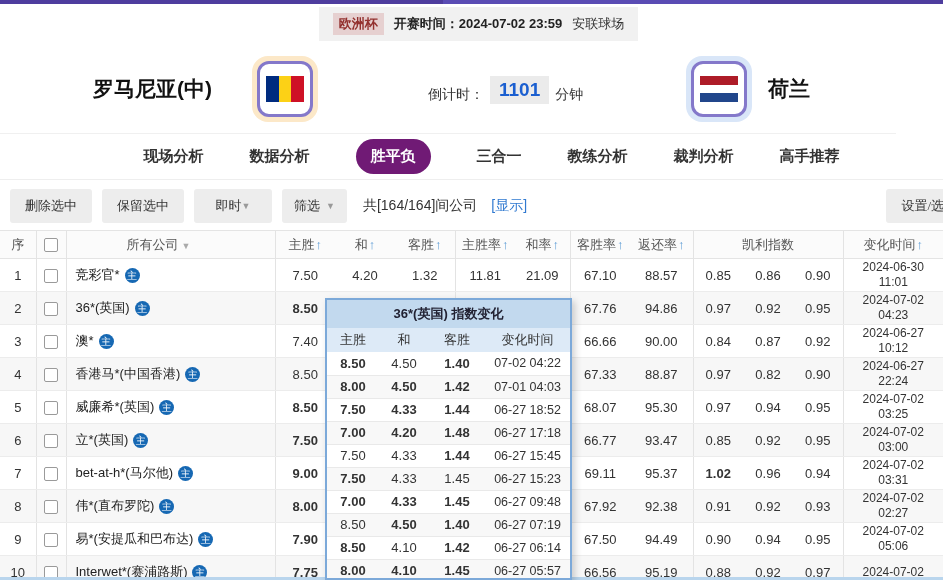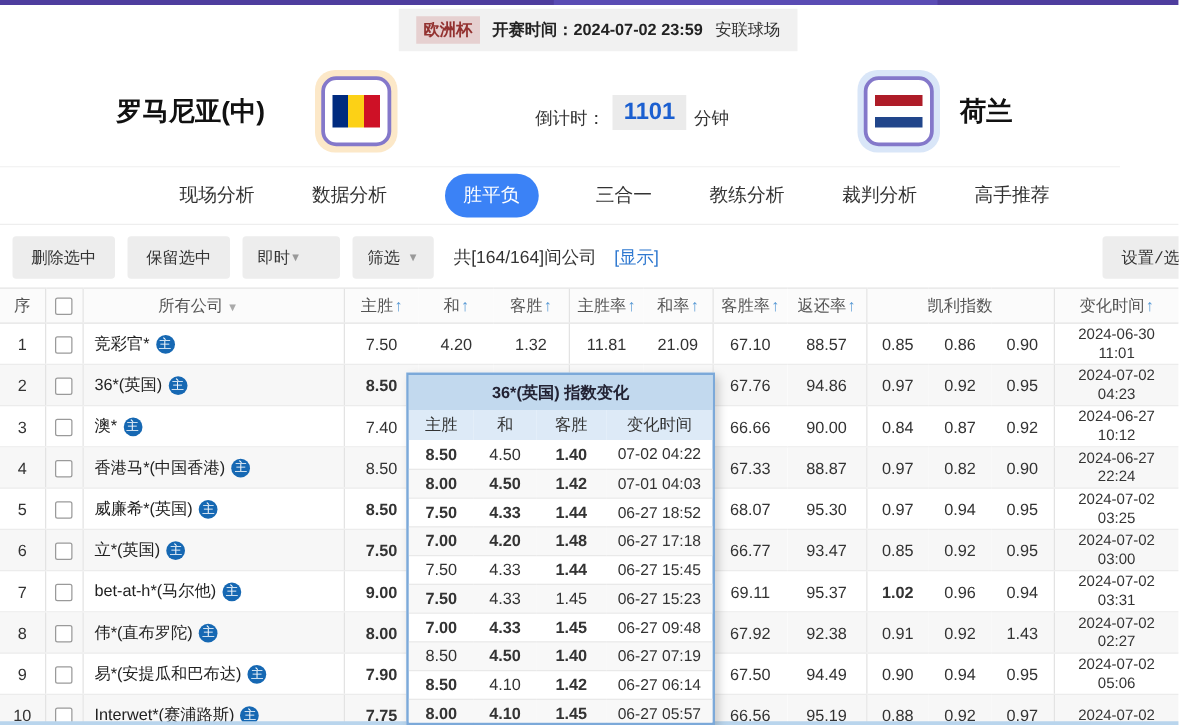--- a/index.html
+++ b/index.html
@@ -30,28 +30,28 @@
   .flag-box { width:56px; height:56px; background:#fff; border:3px solid #8478ca; border-radius:12px; display:flex; align-items:center; justify-content:center; }
   .flag { width:38px; height:26px; }
   .flag-ro { background:linear-gradient(to right,#002b7f 0 33.3%,#fcd116 33.3% 66.6%,#ce1126 66.6% 100%); }
   .flag-nl { background:linear-gradient(to bottom,#ae1c28 0 33.3%,#ffffff 33.3% 66.6%,#21468b 66.6% 100%); }
   .countdown { position:absolute; left:428px; top:32px; display:flex; align-items:flex-end; gap:6px; font-size:14px; color:#333; }
   .cd-box { background:#ebebeb; padding:3px 9px; }
   .cd-val { color:#1b5fd0; font-weight:bold; font-size:19px; }
 
   
   .nav { position:absolute; top:134px; left:0; width:943px; height:46px; display:flex; align-items:center; justify-content:center; gap:46px; padding-left:40px; border-bottom:1px solid #eee; background:#fff; }
-  .tab { font-size:15px; font-weight:normal; color:#333; cursor:pointer; white-space:nowrap; }
-  .tab.active { background:#3b82f6; color:#fff; padding:8px 15px; border-radius:999px; }
+  .tab { font-size:15px; font-weight:bold; color:#333; cursor:pointer; white-space:nowrap; }
+  .tab.active { background:#701a75; color:#fff; padding:8px 15px; border-radius:999px; }
 
   
   .toolbar { position:absolute; top:181px; left:0; width:943px; height:49px; display:flex; align-items:center; padding:0 10px; gap:10px; background:#fff; }
-  .tbtn { background:#ededed; border:none; border-radius:3px; padding:8px 15px; font-size:13px; color:#333; font-family:Liberation Mono, monospace; cursor:pointer; white-space:nowrap; }
+  .tbtn { background:#ededed; border:none; border-radius:3px; padding:8px 15px; font-size:13px; color:#333; font-family:Liberation Serif, serif; cursor:pointer; white-space:nowrap; }
   .dropdown { background:#ededed; border-radius:3px; padding:8px 12px; font-size:13px; color:#333; display:flex; align-items:center; cursor:pointer; }
-  .dd-instant { width:78px; justify-content:flex-start; }
+  .dd-instant { width:78px; justify-content:center; }
   .dd-filter { gap:6px; }
   .caret { font-size:9px; color:#999; }
   .count-text { font-size:14px; color:#333; margin-left:6px; white-space:nowrap; }
   .count-bold { font-weight:normal; }
   .show-link { color:#3079d0; font-size:14px; margin-left:4px; cursor:pointer; }
   .settings-btn { position:absolute; right:-16px; top:8px; }
 
   
   .odds-table { position:absolute; top:230px; left:0; width:943px; table-layout:fixed; border-collapse:collapse; font-size:13px; }
   .odds-table th { font-weight:normal; color:#555; height:28px; background:#fbfbfb; border-top:1px solid #e4e4e4; border-bottom:1px solid #e4e4e4; white-space:nowrap; overflow:hidden; }
@@ -321,21 +321,21 @@
           <td class="bl td-comp"><span class="comp-name">伟*(直布罗陀)</span><span class="badge-main">主</span></td>
           <td class="bl c-red">8.00</td>
           <td></td>
           <td></td>
           <td class="bl"></td>
           <td></td>
           <td class="bl">67.92</td>
           <td>92.38</td>
           <td class="bl ">0.91</td>
           <td class="">0.92</td>
-          <td class="">1.43</td>
+          <td class="">0.93</td>
           <td class="bl td-date">
             <div>2024-07-02</div>
             <div>02:27</div>
           </td>
         </tr>
         <tr>
           <td>9</td>
           <td class="bl"><span class="cb"></span></td>
           <td class="bl td-comp"><span class="comp-name">易*(安提瓜和巴布达)</span><span class="badge-main">主</span></td>
           <td class="bl c-red">7.90</td>

